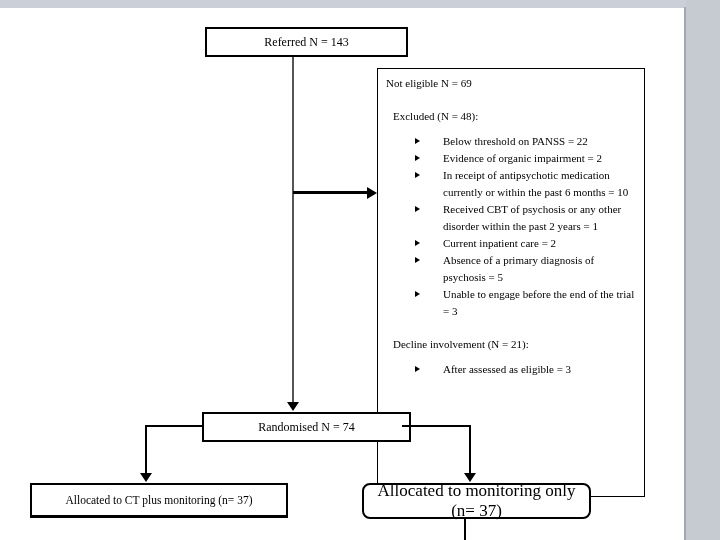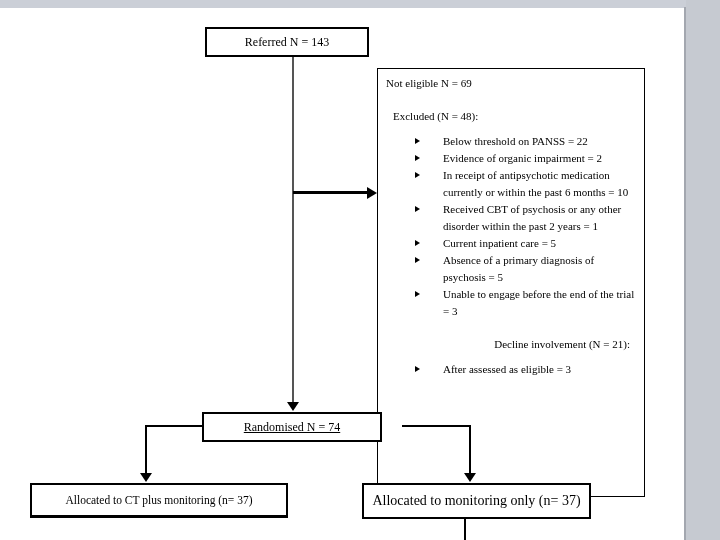--- a/index.html
+++ b/index.html
@@ -21,73 +21,73 @@
   .hline{position:absolute;background:#000;height:2px;}
   .hline.thick{height:3px;}
   .arr-down{position:absolute;width:0;height:0;border-left:6px solid transparent;
             border-right:6px solid transparent;border-top:9px solid #000;}
   .arr-right{position:absolute;width:0;height:0;border-top:6px solid transparent;
              border-bottom:6px solid transparent;border-left:10px solid #000;}
 
   
   .x-title{margin:0 0 16px 1px;}
   .x-head{margin:8px;}
-  .x-head.second{margin-top:16px;text-align:right;}
+  .x-head.second{margin-top:16px;}
   .xi{position:relative;padding-left:58px;line-height:17px;}
   .blt{position:absolute;left:30px;top:5px;width:0;height:0;
        border-top:3.5px solid transparent;border-bottom:3.5px solid transparent;
        border-left:5px solid #000;}
 </style>
 </head>
 <body>
 
 <div id="screen">
 
   <div class="chrome-top"></div>
   <div class="chrome-right"></div>
   <div class="page-edge"></div>
 
   <div class="vline" style="left:292px;top:56px;height:347px;"></div>
   <div class="arr-down" style="left:287px;top:402px;"></div>
 
   <div class="hline thick" style="left:293px;top:191px;width:75px;"></div>
   <div class="arr-right" style="left:367px;top:187px;"></div>
 
-  <div class="fbox" style="left:205px;top:27px;width:164px;height:30px;box-sizing:border-box;">
+  <div class="fbox" style="left:205px;top:27px;width:203px;height:30px;box-sizing:border-box;">
     <span>Referred N = 143</span>
   </div>
 
   <div class="xbox" style="left:377px;top:68px;width:268px;height:429px;">
     <div class="x-title">Not eligible N = 69</div>
     <div class="x-head">Excluded (N = 48):</div>
     <div class="xi"><span class="blt"></span><span>Below threshold on PANSS = 22</span></div>
     <div class="xi"><span class="blt"></span><span>Evidence of organic impairment = 2</span></div>
     <div class="xi"><span class="blt"></span><span>In receipt of antipsychotic medication currently or within the past 6 months = 10</span></div>
     <div class="xi"><span class="blt"></span><span>Received CBT of psychosis or any other disorder within the past 2 years = 1</span></div>
-    <div class="xi"><span class="blt"></span><span>Current inpatient care = 5</span></div>
+    <div class="xi"><span class="blt"></span><span>Current inpatient care = 2</span></div>
     <div class="xi"><span class="blt"></span><span>Absence of a primary diagnosis of psychosis = 5</span></div>
     <div class="xi"><span class="blt"></span><span>Unable to engage before the end of the trial = 3</span></div>
     <div class="x-head second">Decline involvement (N = 21):</div>
     <div class="xi"><span class="blt"></span><span>After assessed as eligible = 3</span></div>
   </div>
 
-  <div class="fbox" style="left:202px;top:412px;width:180px;height:30px;box-sizing:border-box;text-decoration:underline;">
+  <div class="fbox" style="left:202px;top:412px;width:209px;height:30px;box-sizing:border-box;">
     <span>Randomised N = 74</span>
   </div>
 
   <div class="hline" style="left:145px;top:425px;width:57px;"></div>
   <div class="vline" style="left:145px;top:425px;height:49px;background:#000;"></div>
   <div class="arr-down" style="left:140px;top:473px;"></div>
 
   <div class="hline" style="left:402px;top:425px;width:69px;"></div>
   <div class="vline" style="left:469px;top:425px;height:49px;background:#000;"></div>
   <div class="arr-down" style="left:464px;top:473px;"></div>
 
   <div class="fbox" style="left:30px;top:483px;width:258px;height:35px;box-sizing:border-box;border-bottom-width:3px;font-size:11.5px;">
     <span>Allocated to CT plus monitoring (n= 37)</span>
   </div>
-  <div class="fbox" style="left:362px;top:483px;width:229px;height:36px;box-sizing:border-box;font-size:14px;">
+  <div class="fbox" style="left:362px;top:483px;width:229px;height:36px;box-sizing:border-box;font-size:17px;border-radius:8px;">
     <span>Allocated to monitoring only (n= 37)</span>
   </div>
 
   <div class="vline" style="left:464px;top:518px;height:22px;background:#000;"></div>
 
 </div>
 
 </body></html>

